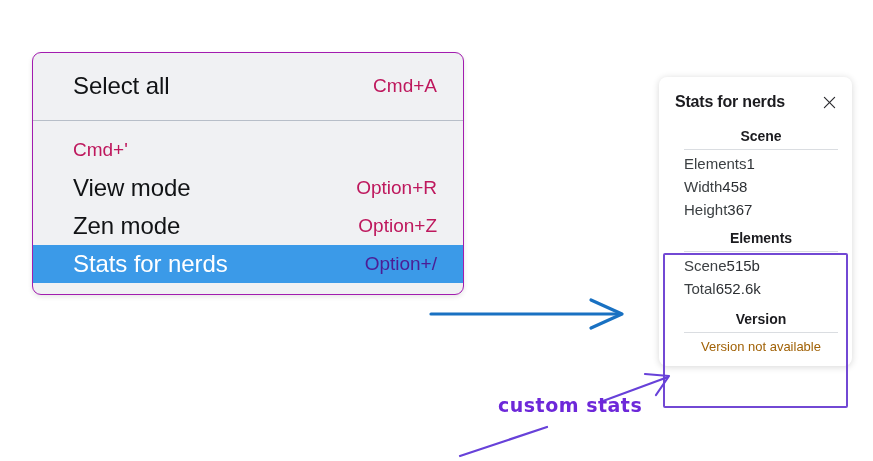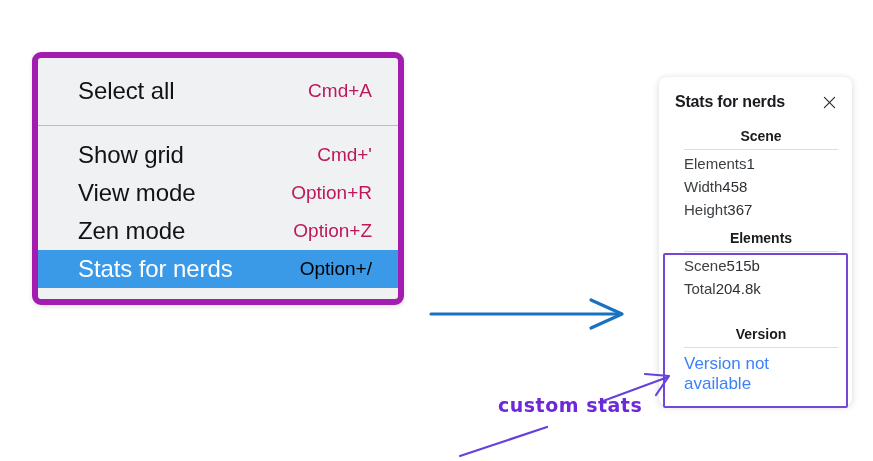--- a/index.html
+++ b/index.html
@@ -14,23 +14,23 @@
     overflow: hidden;
     font-family: "Liberation Sans", sans-serif;
     -webkit-font-smoothing: antialiased;
   }
 
   
   #context-menu {
     position: absolute;
     left: 32px;
     top: 52px;
-    width: 372px;
+    width: 432px;
     background: #f0f1f3;
-    border: 6px solid #a21caf;
+    border: 1px solid #a21caf;
     border-radius: 9px;
     box-shadow: 0 2px 5px rgba(0,0,0,0.10);
     overflow: hidden;
     box-sizing: border-box;
   }
   .menu-section {
     padding: 10px 0 11px 0;
   }
   .menu-section.first {
     border-bottom: 1px solid #b7bec8;
@@ -52,21 +52,21 @@
   }
   .menu-item .shortcut {
     font-size: 19px;
     color: #be185d;
     white-space: nowrap;
   }
   .menu-item.selected {
     background: #3b9ae8;
   }
   .menu-item.selected .label { color: #ffffff; }
-  .menu-item.selected .shortcut { color: #000000; margin-left: 11px; }
+  .menu-item.selected .shortcut { color: #4c1d95; margin-left: 11px; }
 
   
   #stats-panel {
     position: absolute;
     left: 659px;
     top: 77px;
     width: 193px;
     background: #ffffff;
     border-radius: 8px;
     box-shadow: 0 1px 7px rgba(0,0,0,0.16);
@@ -112,24 +112,24 @@
   .stat-row {
     display: flex;
     justify-content: flex-start;
     align-items: baseline;
     font-size: 15px;
     color: #3c4043;
     padding: 3px 0 3px 0;
   }
   .stat-row .value { color: #2c2f33; }
   .single-row {
-    font-size: 17px;
-    color: #3b82f6;
+    font-size: 13px;
+    color: #a16207;
     padding: 4px 0 2px 0;
-    text-align: left;
+    text-align: center;
   }
   
   #highlight-box {
     position: absolute;
     left: 663px;
     top: 253px;
     width: 185px;
     height: 155px;
     border: 2px solid #7248d4;
     border-radius: 2px;
@@ -164,21 +164,20 @@
 
   <div class="menu-section first">
     <div class="menu-item">
       <span class="label">Select all</span>
       <span class="shortcut">Cmd+A</span>
     </div>
   </div>
 
   <div class="menu-section">
     <div class="menu-item">
-      <span class="label">Show grid</span>
       <span class="shortcut">Cmd+'</span>
     </div>
     <div class="menu-item">
       <span class="label">View mode</span>
       <span class="shortcut">Option+R</span>
     </div>
     <div class="menu-item">
       <span class="label">Zen mode</span>
       <span class="shortcut">Option+Z</span>
     </div>
@@ -220,24 +219,24 @@
     </div>
 
     <div class="section-title" style="margin-top:6px;">Elements</div>
     <div class="hr"></div>
     <div class="stat-row">
       <span class="key">Scene</span>
       <span class="value">515b</span>
     </div>
     <div class="stat-row">
       <span class="key">Total</span>
-      <span class="value">204.8k</span>
-    </div>
-
-    <div class="section-title" style="margin-top:23px;">Version</div>
+      <span class="value">652.6k</span>
+    </div>
+
+    <div class="section-title" style="margin-top:8px;">Version</div>
     <div class="hr"></div>
     <div class="single-row">Version not available</div>
 
   </div>
 </div>
 
 <div id="highlight-box"></div>
 
 <svg id="annotations" viewBox="0 0 873 461">
 

